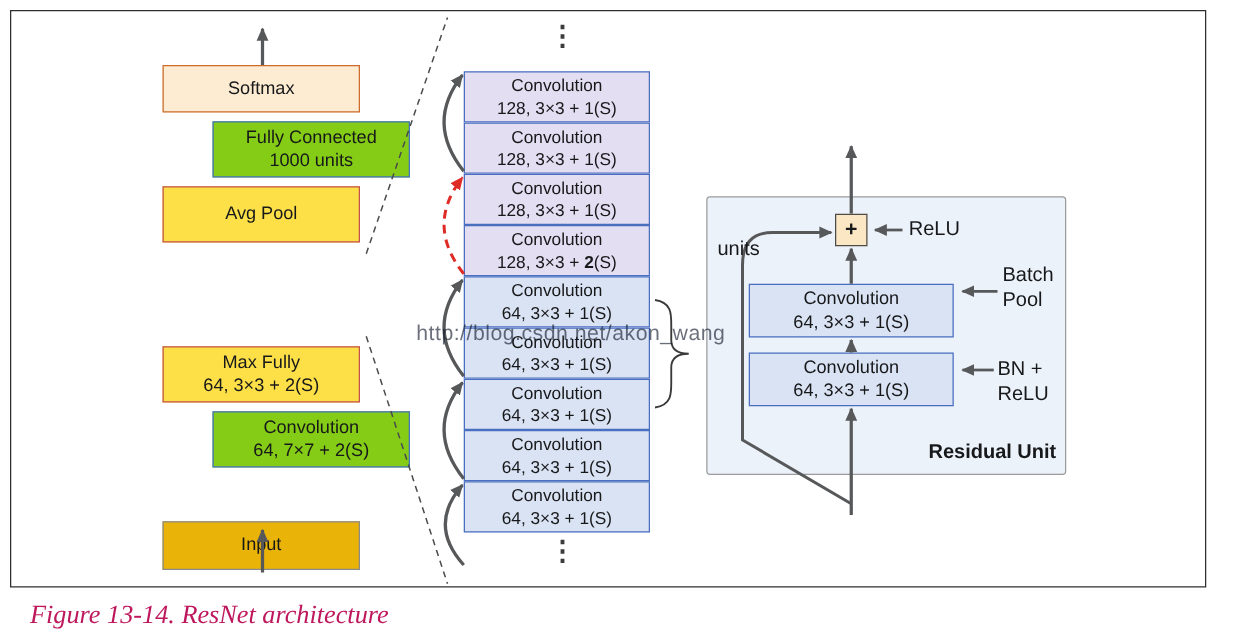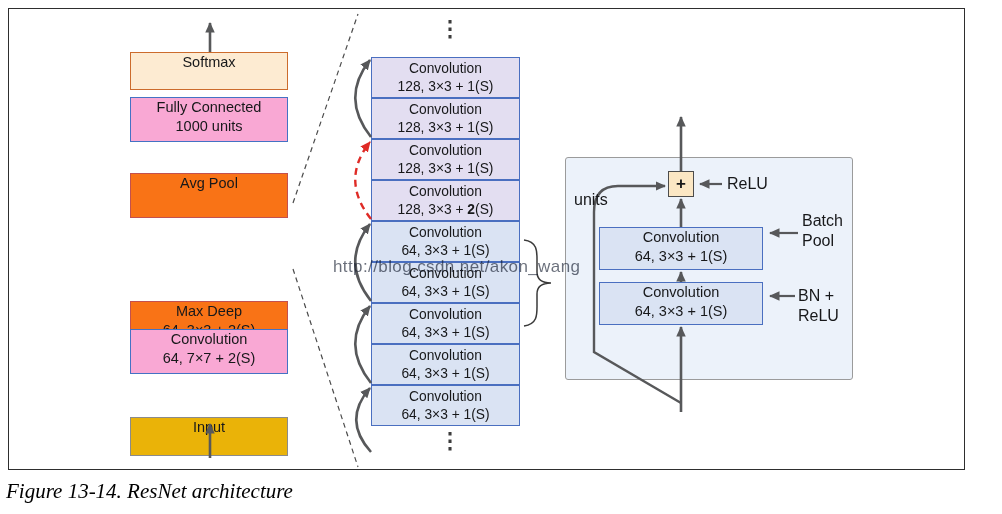--- a/index.html
+++ b/index.html
@@ -2,25 +2,25 @@
 <html><head>
 <meta charset="utf-8">
 <style>
   * { margin:0; padding:0; box-sizing:border-box; }
   html,body { background:#ffffff; }
   body { font-family:"Liberation Sans", sans-serif; color:#17181a; }
   #canvas { position:relative; width:1002px; height:514px; background:#fff; overflow:hidden; }
   .frame { position:absolute; left:8px; top:8px; width:957px; height:462px; border:1.6px solid #2e2e2e; background:#fff; z-index:0; }
   .overlay { position:absolute; left:0; top:0; z-index:3; pointer-events:none; }
 
-  .box { position:absolute; display:flex; flex-direction:column; align-items:center; 
+  .box { position:absolute; display:flex; flex-direction:column; align-items:center; justify-content:center;
          z-index:2; text-align:center; }
   .box .l1, .box .l2 { font-size:14.5px; line-height:19px; }
-  .blue    { background:#f9a8d4; border:1.7px solid #4472c4; }
-  .pink    { background:#f97316; border:1.7px solid #c3514e;margin-top:24px; }
+  .blue    { background:#84cc16; border:1.7px solid #4472c4;margin-left:40px; }
+  .pink    { background:#fde047; border:1.7px solid #c3514e; }
   .softmax { background:#fdebd2; border:1.7px solid #cc6b2c; }
   .gray    { background:#eab308; border:1.7px solid #8b8b8b;margin-top:36px; }
   .deep    { background:#dae3f3; border:1.7px solid #4472c4; justify-content:space-between; }
   .deep .l1 { font-size:15px; line-height:24px; }
   .stripes { width:100%; height:21px;
              background:repeating-linear-gradient(to bottom,#4472c4 0,#4472c4 1.3px,#dae3f3 1.3px,#dae3f3 6.8px); }
 
   .mb { position:absolute; left:371px; width:149px; height:41px; display:flex; flex-direction:column;
         align-items:center; justify-content:center; z-index:2; text-align:center; }
   .mb .l1, .mb .l2 { font-size:13.8px; line-height:17.5px; }
@@ -33,22 +33,22 @@
            background:#ecf2fa; border:1.4px solid #9b9b9b; border-radius:3px; z-index:1; }
   .rconv { position:absolute; left:599px; width:164px; height:43px; z-index:2; }
   .plusbox { position:absolute; left:668px; top:171px; width:26px; height:26px; background:#fbe7c4;
              border:1.7px solid #4c4c4c; z-index:4; display:flex; align-items:center; justify-content:center;
              font-weight:bold; font-size:17px; }
   .lbl { position:absolute; z-index:4; font-size:16px; white-space:pre-line; line-height:20px; }
   .ru-title { font-weight:bold; text-align:right; }
 
   .watermark { position:absolute; left:333px; top:257px; z-index:5; font-size:17px; color:#0f172a;
                opacity:.62; white-space:nowrap; letter-spacing:.4px; }
-  .caption { position:absolute; left:6px; top:479px; font-family:"Liberation Serif", serif; font-style:italic;
-             font-size:21px; color:#000000; z-index:2;text-align:right; }
+  .caption { position:absolute; left:24px; top:479px; font-family:"Liberation Serif", serif; font-style:italic;
+             font-size:21px; color:#be185d; z-index:2;text-align:right; }
 </style>
 </head>
 <body>
 
 <div id="canvas">
   <div class="frame"></div>
 
   <svg class="overlay" width="1002" height="514" viewBox="0 0 1002 514">
     <defs>
       <marker id="ah" markerUnits="userSpaceOnUse" markerWidth="13" markerHeight="12" refX="9.5" refY="5.25" orient="auto">
@@ -89,21 +89,21 @@
     <div class="l1">Softmax</div>
   </div>
   <div class="box blue" style="left:130px;top:97px;width:158px;height:45px">
     <div class="l1">Fully Connected</div>
     <div class="l2">1000 units</div>
   </div>
   <div class="box pink" style="left:130px;top:149px;width:158px;height:45px">
     <div class="l1">Avg Pool</div>
   </div>
   <div class="box pink" style="left:130px;top:277px;width:158px;height:45px">
-    <div class="l1">Max Deep</div>
+    <div class="l1">Max Fully</div>
     <div class="l2">64, 3×3 + 2(S)</div>
   </div>
   <div class="box blue" style="left:130px;top:329px;width:158px;height:45px">
     <div class="l1">Convolution</div>
     <div class="l2">64, 7×7 + 2(S)</div>
   </div>
   <div class="box gray" style="left:130px;top:381px;width:158px;height:39px">
     <div class="l1">Input</div>
   </div>
 
@@ -160,16 +160,17 @@
   </div>
 
   <div class="plusbox">+</div>
 
   <div class="lbl" style="left:574px;top:190px">units</div>
   <div class="lbl" style="left:727px;top:174px">ReLU</div>
   <div class="lbl" style="left:802px;top:211px">Batch
 Pool</div>
   <div class="lbl" style="left:798px;top:286px">BN +
 ReLU</div>
+  <div class="lbl ru-title" style="left:700px;top:352px;width:145px">Residual Unit</div>
 
   <div class="watermark">http://blog.csdn.net/akon_wang</div>
   <div class="caption">Figure 13-14. ResNet architecture</div>
 </div>
 
 </body></html>

